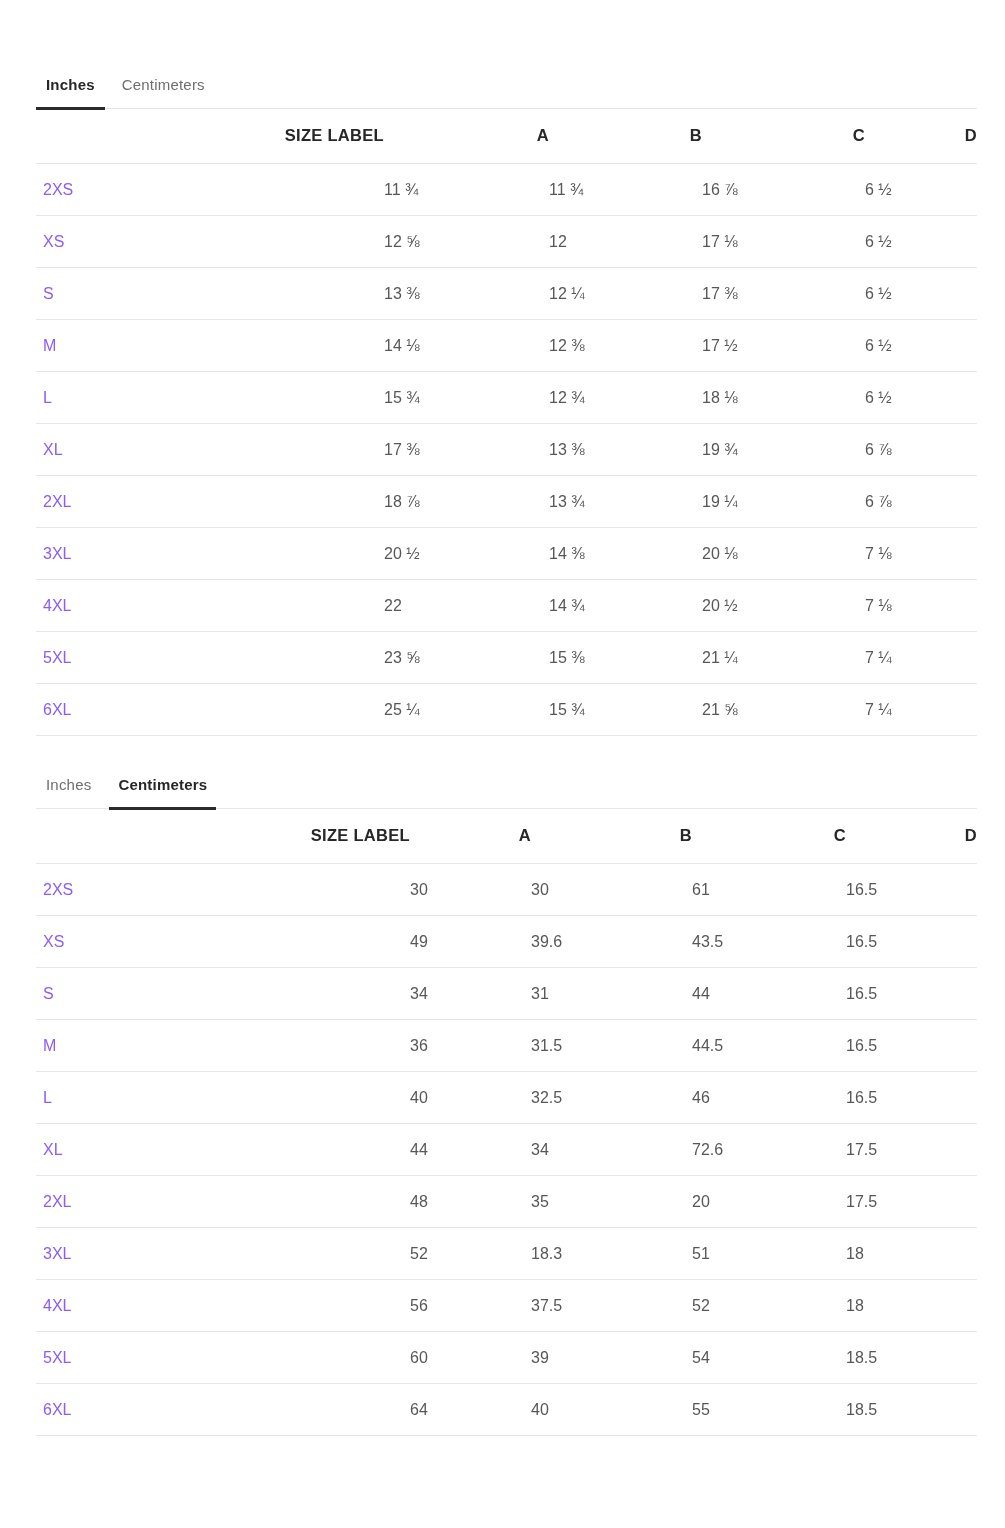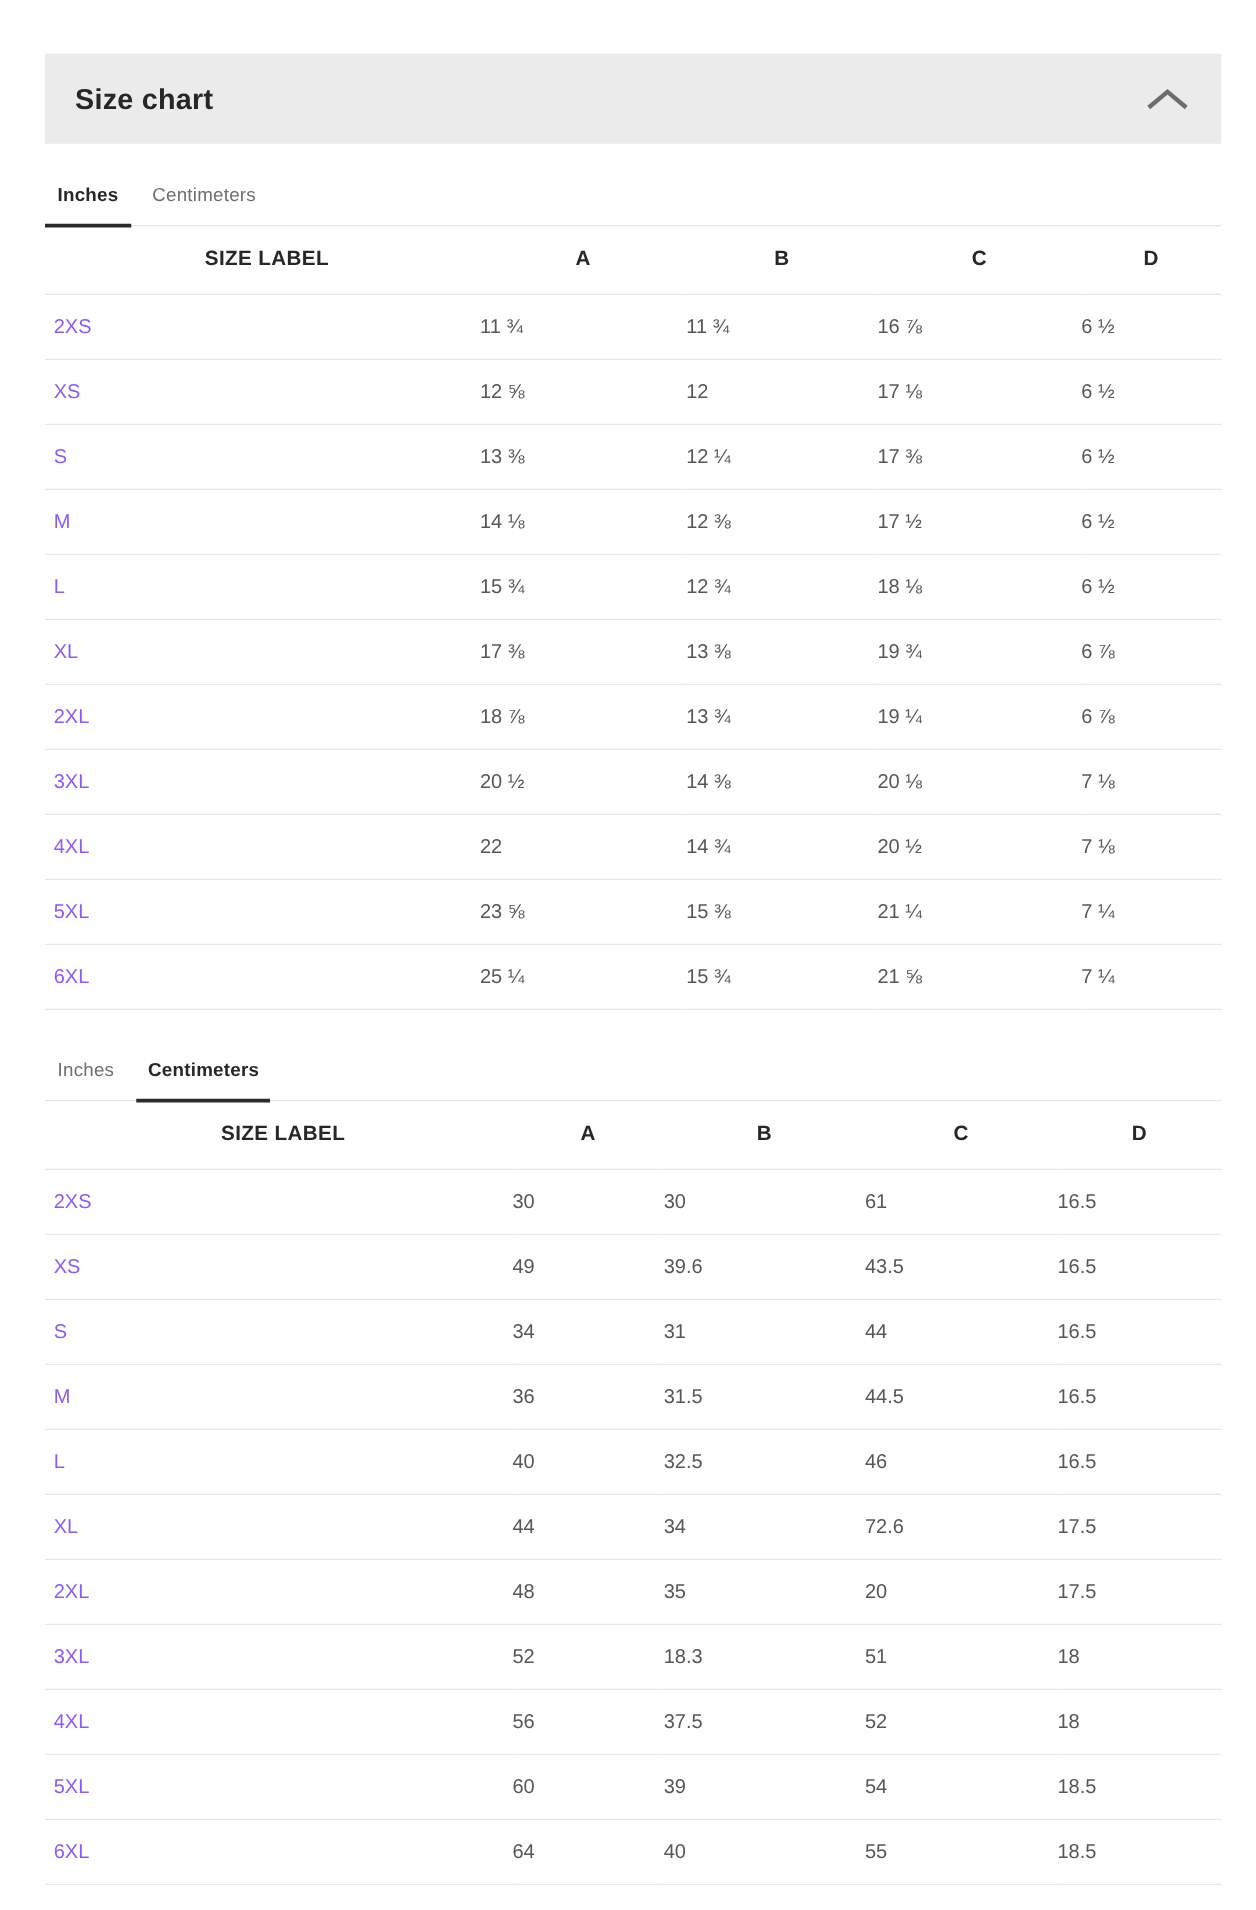--- a/index.html
+++ b/index.html
@@ -58,21 +58,21 @@
     width: 100%;
     border-collapse: collapse;
     table-layout: fixed;
   }
   .t1 col.c0 { width: 348px; } .t1 col.c1 { width: 165px; }
   .t1 col.c2 { width: 153px; } .t1 col.c3 { width: 163px; }
   .t2 col.c0 { width: 374px; } .t2 col.c1 { width: 121px; }
   .t2 col.c2 { width: 161px; } .t2 col.c3 { width: 154px; }
 
   .size-table th {
-    text-align: center;
+    text-align: right;
     font-size: 16.5px; line-height: 19px; font-weight: 700;
     color: var(--text-dark, #272727);
     letter-spacing: 0.3px;
     padding: 17px 0 18px;
     border-bottom: 1px solid var(--divider, #e7e7e7);
   }
   .size-table th:first-child { padding-left: 7px; }
   .size-table td {
     font-size: 16px; line-height: 19px;
     color: var(--text-muted, #575757);
@@ -81,28 +81,20 @@
   }
   .size-table td.label-cell { padding-left: 7px; color: #8b5cf6; }
 
   .unit-section + .unit-section { margin-top: 34px; }
 </style>
 </head>
 <body>
 
 <div class="page">
 
-  <header class="panel-header">
-    <h1 class="panel-title">Size chart</h1>
-    <span class="chevron">
-      <svg width="34" height="17" viewBox="0 0 34 17">
-        <path d="M2 15 L17 2.5 L32 15" fill="none" stroke="#6d6d6d" stroke-width="3.4" stroke-linecap="butt"></path>
-      </svg>
-    </span>
-  </header>
 
   <section class="unit-section">
     <div class="tabs">
       <button class="tab active">Inches</button>
       <button class="tab">Centimeters</button>
     </div>
     <table class="size-table t1">
       <colgroup>
           <col class="c0">
           <col class="c1">

